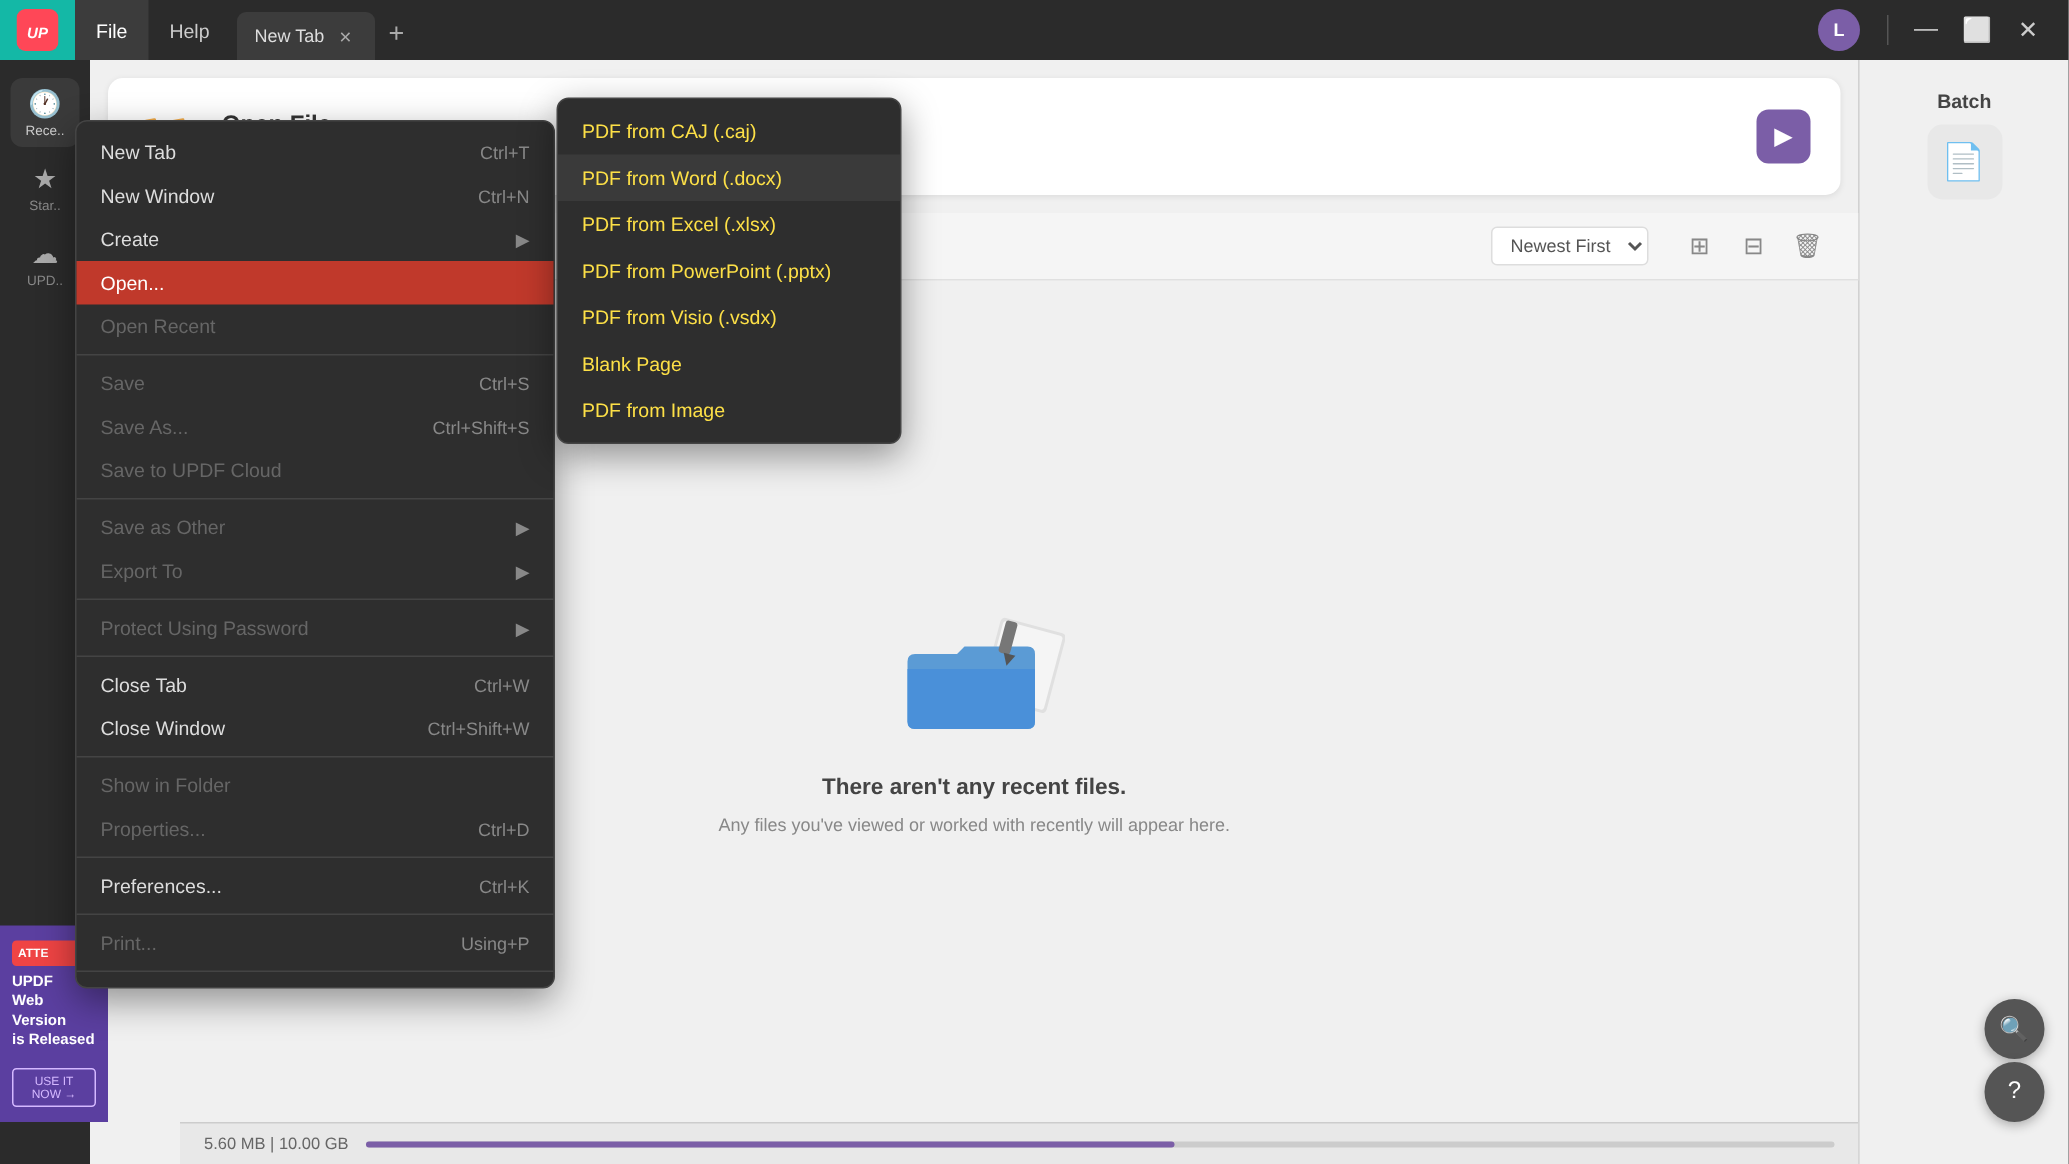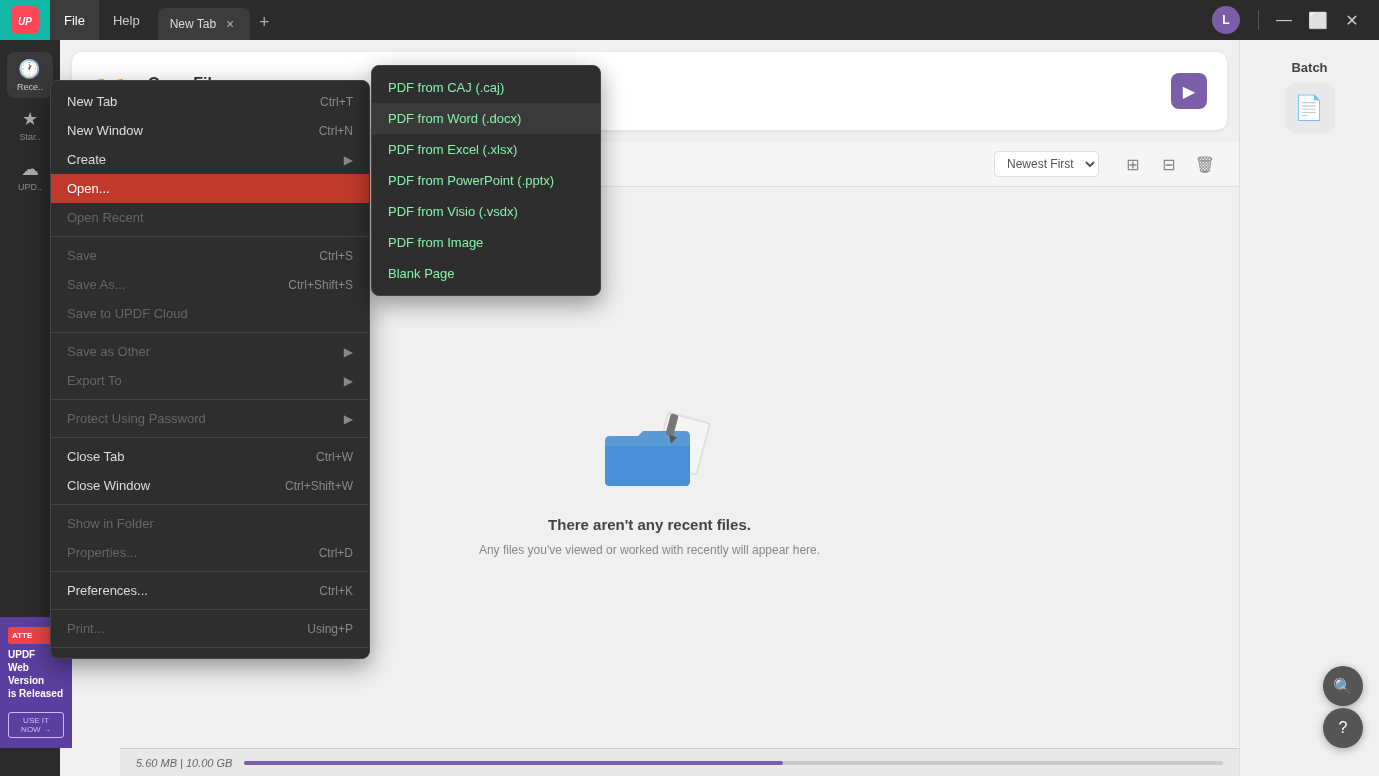--- a/index.html
+++ b/index.html
@@ -335,40 +335,39 @@
       width: 230px;
       padding: 6px 0;
       box-shadow: 0 8px 24px rgba(0,0,0,0.4);
       z-index: 300;
     }
     .submenu-row {
       display: flex;
       align-items: flex-start;
       padding: 8px 16px;
       cursor: pointer;
-      color: #86efac;
+      color: #fde047;
       font-size: 13px;
     }
     .submenu-row.highlighted { background: #3a3a3a; }
 
     
     .bottom-bar {
       position: absolute;
       bottom: 0;
       left: 60px;
       right: 0;
       height: 28px;
       background: #e8e8e8;
       border-top: 1px solid #ccc;
       display: flex;
       align-items: center;
       padding: 0 16px;
       font-size: 11px;
       color: #666;
-      font-style: italic;
     }
     .progress-bar-track {
       flex: 1;
       height: 4px;
       background: #ccc;
       border-radius: 2px;
       margin-left: 12px;
     }
     .progress-bar-fill {
       height: 100%;
@@ -642,24 +641,24 @@
             <div class="submenu-row">
               <span>PDF from Excel (.xlsx)</span>
             </div>
             <div class="submenu-row">
               <span>PDF from PowerPoint (.pptx)</span>
             </div>
             <div class="submenu-row">
               <span>PDF from Visio (.vsdx)</span>
             </div>
             <div class="submenu-row">
-              <span>PDF from Image</span>
+              <span>Blank Page</span>
             </div>
             <div class="submenu-row">
-              <span>Blank Page</span>
+              <span>PDF from Image</span>
             </div>
           </div>
         </div>
         <div class="menu-row active-highlighted">
           <span class="menu-label">Open...</span>
           <span class="menu-shortcut"></span>
         </div>
         <div class="menu-row disabled">
           <span class="menu-label">Open Recent</span>
         </div>

